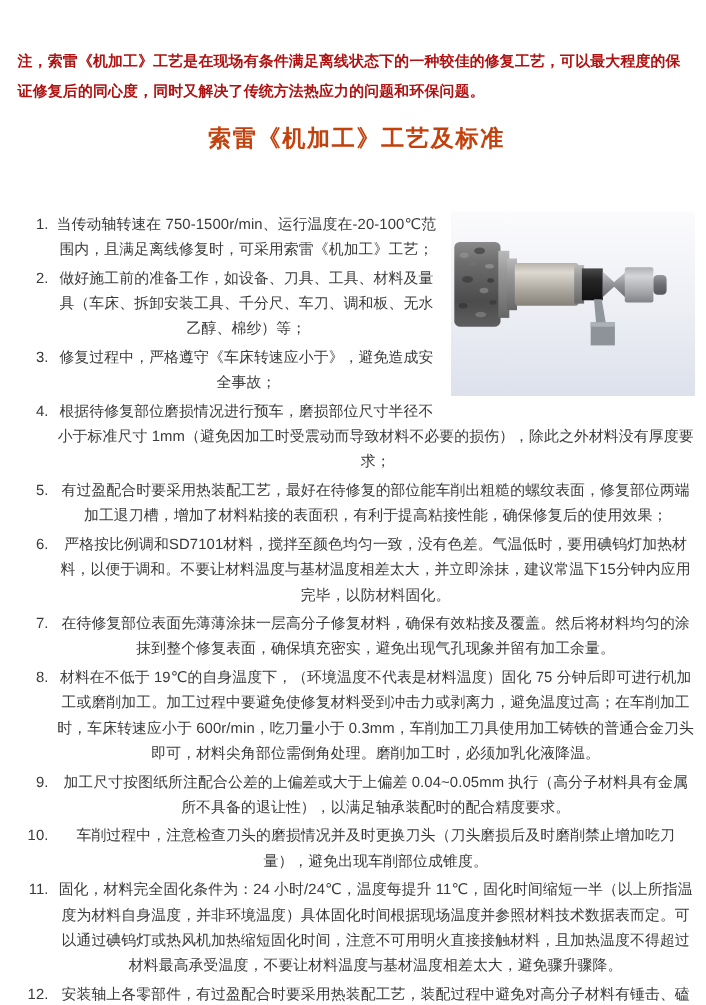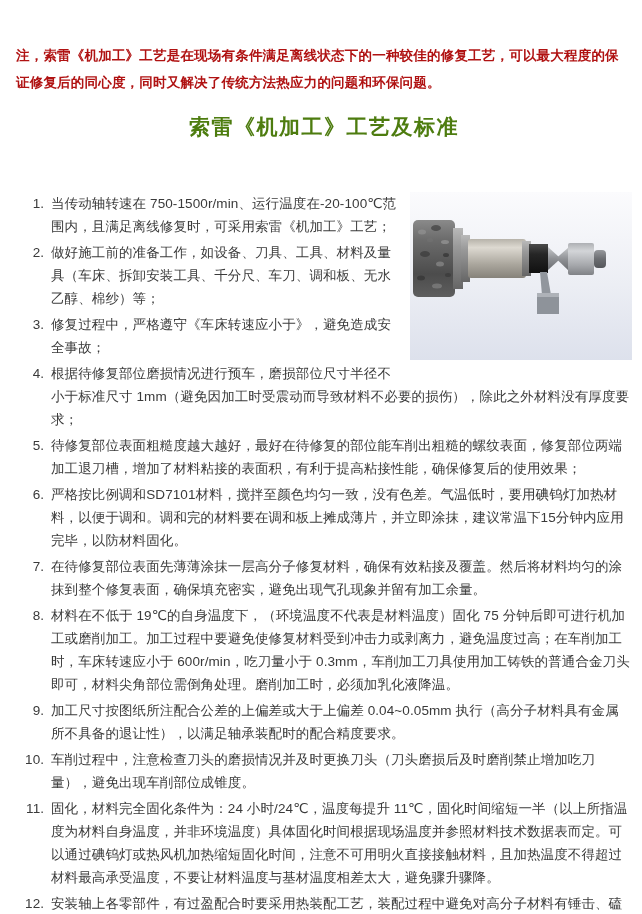--- a/index.html
+++ b/index.html
@@ -23,21 +23,21 @@
     line-height: 27px;
     color: #b01212;
     padding-right: 4px;
     letter-spacing: 0.2px;
   }
   .doc-title {
     margin: 16px 0 0 0;
     text-align: center;
     font-size: 21px;
     font-weight: bold;
-    color: #4d7c0f;
+    color: #c2410c;
     letter-spacing: 1.5px;
     line-height: 30px;
   }
   .content {
     margin-top: 50px;
   }
   .machine-figure {
     float: right;
     width: 222px;
     height: 168px;
@@ -52,20 +52,21 @@
     margin: 0;
     padding: 0 0 0 32px;
     font-size: 13.5px;
     line-height: 23px;
     color: #3a3a3a;
     letter-spacing: 0.1px;
   }
   ol.standards li {
     margin: 0 0 3px 0;
     padding-left: 3px;
+    text-align: center;
   }
 </style>
 </head>
 <body>
 
 <div class="page">
 
   <p class="note">注，索雷《机加工》工艺是在现场有条件满足离线状态下的一种较佳的修复工艺，可以最大程度的保证修复后的同心度，同时又解决了传统方法热应力的问题和环保问题。</p>
 
   <h1 class="doc-title">索雷《机加工》工艺及标准</h1>
@@ -154,22 +155,22 @@
         <rect x="127" y="101" width="22" height="21" fill="#8e939a"></rect>
         <rect x="127" y="101" width="22" height="4" fill="#aeb2b8"></rect>
       </svg>
     </figure>
 
     <ol class="standards">
         <li>当传动轴转速在 750-1500r/min、运行温度在-20-100℃范围内，且满足离线修复时，可采用索雷《机加工》工艺；</li>
         <li>做好施工前的准备工作，如设备、刀具、工具、材料及量具（车床、拆卸安装工具、千分尺、车刀、调和板、无水乙醇、棉纱）等；</li>
         <li>修复过程中，严格遵守《车床转速应小于》，避免造成安全事故；</li>
         <li>根据待修复部位磨损情况进行预车，磨损部位尺寸半径不小于标准尺寸 1mm（避免因加工时受震动而导致材料不必要的损伤），除此之外材料没有厚度要求；</li>
-        <li>待修复部位表面粗糙度越大越好，最好在待修复的部位能车削出粗糙的螺纹表面，修复部位两端加工退刀槽，增加了材料粘接的表面积，有利于提高粘接性能，确保修复后的使用效果；</li>
-        <li>严格按比例调和SD7101材料，搅拌至颜色均匀一致，没有色差。气温低时，要用碘钨灯加热材料，以便于调和。调和完的材料要在调和板上摊成薄片，并立即涂抹，建议常温下15分钟内应用完毕，以防材料固化。</li>
+        <li>有过盈配合时要采用热装配工艺，最好在待修复的部位能车削出粗糙的螺纹表面，修复部位两端加工退刀槽，增加了材料粘接的表面积，有利于提高粘接性能，确保修复后的使用效果；</li>
+        <li>严格按比例调和SD7101材料，搅拌至颜色均匀一致，没有色差。气温低时，要用碘钨灯加热材料，以便于调和。不要让材料温度与基材温度相差太大，并立即涂抹，建议常温下15分钟内应用完毕，以防材料固化。</li>
         <li>在待修复部位表面先薄薄涂抹一层高分子修复材料，确保有效粘接及覆盖。然后将材料均匀的涂抹到整个修复表面，确保填充密实，避免出现气孔现象并留有加工余量。</li>
         <li>材料在不低于 19℃的自身温度下，（环境温度不代表是材料温度）固化 75 分钟后即可进行机加工或磨削加工。加工过程中要避免使修复材料受到冲击力或剥离力，避免温度过高；在车削加工时，车床转速应小于 600r/min，吃刀量小于 0.3mm，车削加工刀具使用加工铸铁的普通合金刀头即可，材料尖角部位需倒角处理。磨削加工时，必须加乳化液降温。</li>
         <li>加工尺寸按图纸所注配合公差的上偏差或大于上偏差 0.04~0.05mm 执行（高分子材料具有金属所不具备的退让性），以满足轴承装配时的配合精度要求。</li>
         <li>车削过程中，注意检查刀头的磨损情况并及时更换刀头（刀头磨损后及时磨削禁止增加吃刀量），避免出现车削部位成锥度。</li>
         <li>固化，材料完全固化条件为：24 小时/24℃，温度每提升 11℃，固化时间缩短一半（以上所指温度为材料自身温度，并非环境温度）具体固化时间根据现场温度并参照材料技术数据表而定。可以通过碘钨灯或热风机加热缩短固化时间，注意不可用明火直接接触材料，且加热温度不得超过材料最高承受温度，不要让材料温度与基材温度相差太大，避免骤升骤降。</li>
         <li>安装轴上各零部件，有过盈配合时要采用热装配工艺，装配过程中避免对高分子材料有锤击、磕碰等行为。</li>
       </ol>
 
   </div>
 </div>

